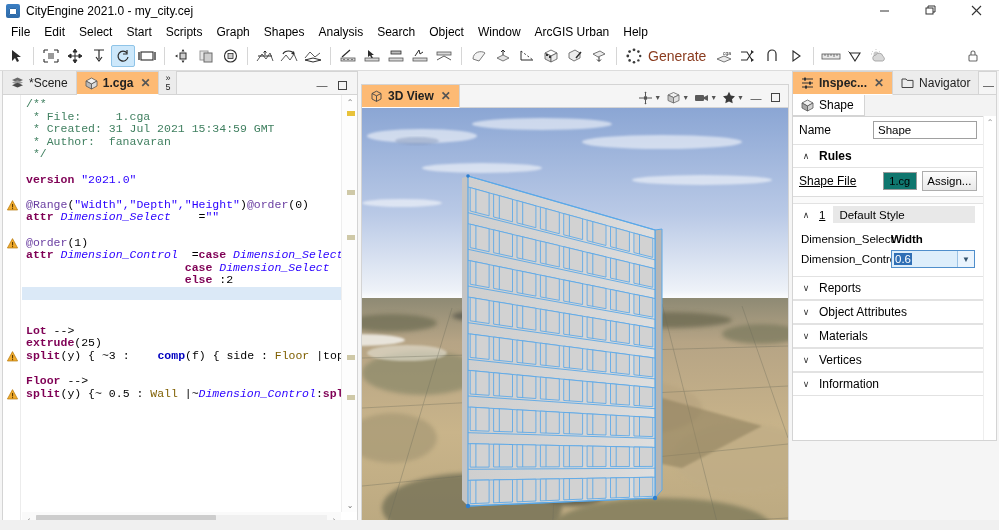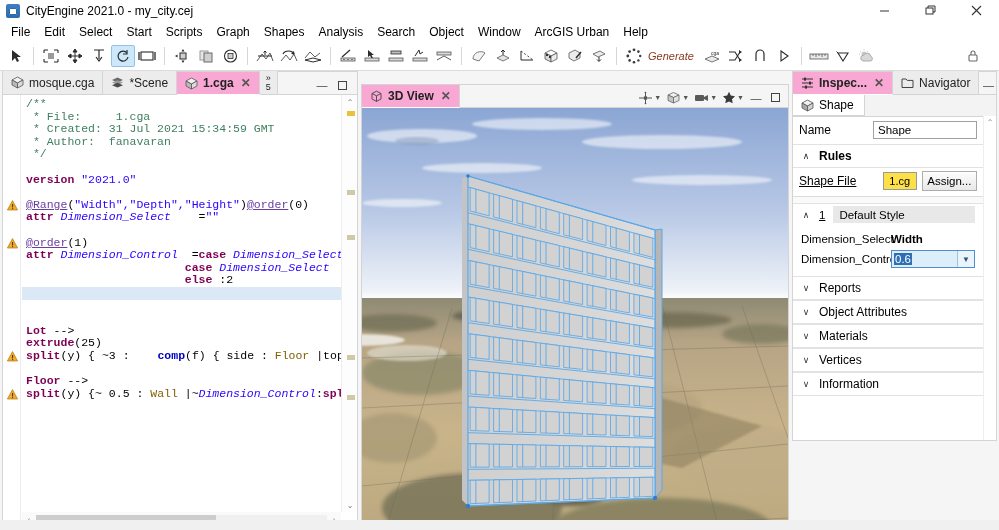--- a/index.html
+++ b/index.html
@@ -51,42 +51,42 @@
     background: #ffffff; border-bottom: 1px solid #dcdcdc;
     padding-left: 4px;
   }
   .tb-sep { width: 1px; height: 18px; background: #d6d6d6; margin: 0 5px; }
   .tb-btn {
     width: 24px; height: 22px; display: flex; align-items: center; justify-content: center;
     color: #3c3c3c; position: relative;
   }
   .tb-btn.active { background: #cde8fb; border: 1px solid #8fc4e8; border-radius: 2px; }
   .tb-btn svg { display: block; }
-  .tb-label { font-size: 11px; color: #8a3b1e; padding: 0 6px 0 2px; font-style: italic; }
+  .tb-label { font-size: 14px; color: #8a3b1e; padding: 0 6px 0 2px; }
   .tb-lock { margin-left: auto; margin-right: 14px; }
 
   
   .body-area {
     position: absolute; top: 71px; left: 0; right: 0; bottom: 0;
     background: #f5f5f5;
   }
 
   
   .panel { position: absolute; background: #ffffff; border: 1px solid #d4d4d4; }
   .panel-tabrow {
     height: 23px; display: flex; align-items: flex-end;
     background: #f5f5f5; border-bottom: 1px solid #d4d4d4;
     position: relative;
   }
   .ptab {
     height: 23px; display: flex; align-items: center; gap: 5px;
     padding: 0 8px; font-size: 12px; color: #222;
     border-right: 1px solid #d4d4d4; background: #ececec;
   }
-  .ptab.active { background: #f9a8d4; border-bottom: 1px solid #ffffff; margin-bottom: -1px; font-weight: bold; }
+  .ptab.active { background: #fdba74; border-bottom: 1px solid #ffffff; margin-bottom: -1px; font-weight: bold; }
   .ptab .tclose { font-size: 12px; color: #555; margin-left: 2px; }
   .ptab-min {
     margin-left: auto; display: flex; align-items: center; gap: 2px; padding-right: 6px;
   }
   .mini-btn {
     width: 18px; height: 18px; display: flex; align-items: center; justify-content: center;
     color: #444; font-size: 11px;
   }
 
   
@@ -108,21 +108,21 @@
     font-family: "Liberation Mono", "DejaVu Sans Mono", monospace;
     font-size: 11.5px; line-height: 12.6px;
     padding-top: 3px;
     white-space: pre;
   }
   .code-line { height: 12.6px; padding-left: 4px; white-space: pre; }
   .code-line.hl { background: #dbe9f7; }
   .c-cmt { color: #3f7f5f; }
   .c-kw  { color: #7f0055; font-weight: bold; }
   .c-str { color: #2a00ff; }
-  .c-ann { color: #6a3ea1; text-decoration: underline; }
+  .c-ann { color: #6a3ea1; }
   .c-attr{ color: #2a00ff; font-style: italic; }
   .c-rule{ color: #7f5f00; }
   .c-op  { color: #000; }
   .c-fn  { color: #0000c0; font-weight: bold; margin-left: 21px; }
 
   .v-scroll {
     position: absolute; right: 0; top: 0; bottom: 16px; width: 16px;
     background: #fdfdfd; border-left: 1px solid #eee;
   }
   .v-scroll .arrow-up, .v-scroll .arrow-dn {
@@ -178,21 +178,21 @@
     display: flex; align-items: center; gap: 8px; height: 24px; padding: 0 8px;
     border-top: 1px solid #e2e2e2; border-bottom: 1px solid #e2e2e2;
     background: #ffffff; font-size: 12px;
   }
   .sec-hdr.plain { border-top: 1px solid #dcdcdc; background:#fafafa; }
   .chev { font-size: 9px; color: #333; width: 10px; text-align: center; }
   .rules-rows { padding: 2px 0 4px 0; }
   .rrow { display: flex; align-items: center; height: 22px; padding: 0 6px; gap: 5px; }
   .rlink { color: #000; text-decoration: underline; font-size: 12px; width: 84px; }
   .small-box {
-    width: 36px; height: 18px; border: 1px solid #9a9a9a; background: #fde047;
+    width: 36px; height: 18px; border: 1px solid #9a9a9a; background: #0f766e;
     font-size: 11px; display: flex; align-items: center; justify-content: center;
   }
   .btn {
     height: 20px; border: 1px solid #adadad; background: linear-gradient(180deg,#fdfdfd,#e8e8e8);
     font-size: 11.5px; display: flex; align-items: center; justify-content: center;
     padding: 4px 6px; min-width: 48px;
   }
   .style-row {
     display: flex; align-items: center; height: 21px; padding: 0 8px; gap: 8px;
   }
@@ -487,28 +487,20 @@
           <path d="M4 6 V4 a2 2 0 0 1 4 0 V6" fill="none" stroke="#6a6a6a" stroke-width="1.1"></path>
         </svg>
     </div>
   </div>
 
   <div class="body-area">
 
     <div class="panel" id="editor-panel">
       <div class="panel-tabrow">
 
-        <div class="ptab">
-          <svg width="13" height="13" viewBox="0 0 13 13">
-              <path d="M1 4 L6.5 1 L12 4 L6.5 7 Z" fill="#f1f1f1" stroke="#555" stroke-width="0.8"></path>
-              <path d="M1 4 V9 L6.5 12 V7 Z" fill="#b9b9b9" stroke="#555" stroke-width="0.8"></path>
-              <path d="M12 4 V9 L6.5 12 V7 Z" fill="#dcdcdc" stroke="#555" stroke-width="0.8"></path>
-            </svg>
-          <span>mosque.cga</span>
-        </div>
 
         <div class="ptab">
           <svg width="13" height="13" viewBox="0 0 13 13">
             <path d="M1 4 L6.5 1.6 L12 4 L6.5 6.4 Z" fill="#6a6a6a"></path>
             <path d="M1 6.6 L6.5 4.2 L12 6.6 L6.5 9 Z" fill="#9a9a9a"></path>
             <path d="M1 9.2 L6.5 6.8 L12 9.2 L6.5 11.6 Z" fill="#4a4a4a"></path>
           </svg>
           <span>*Scene</span>
         </div>
 

